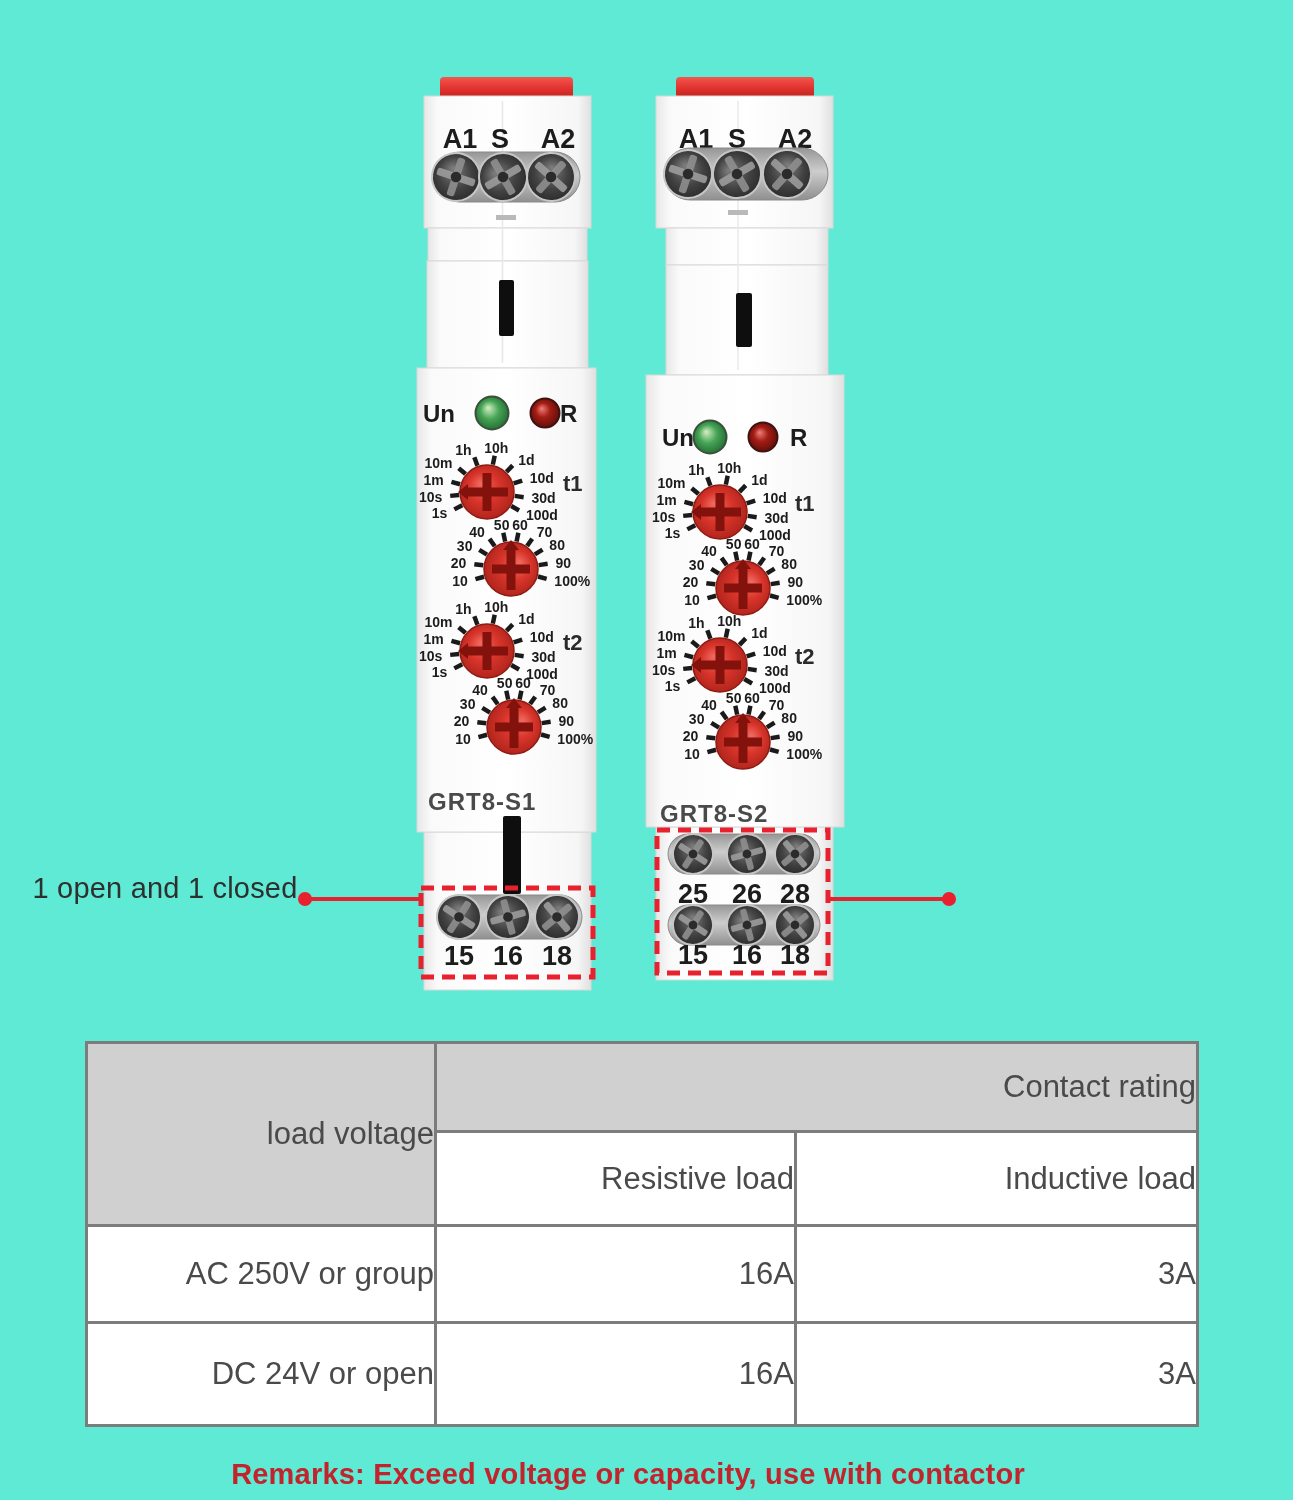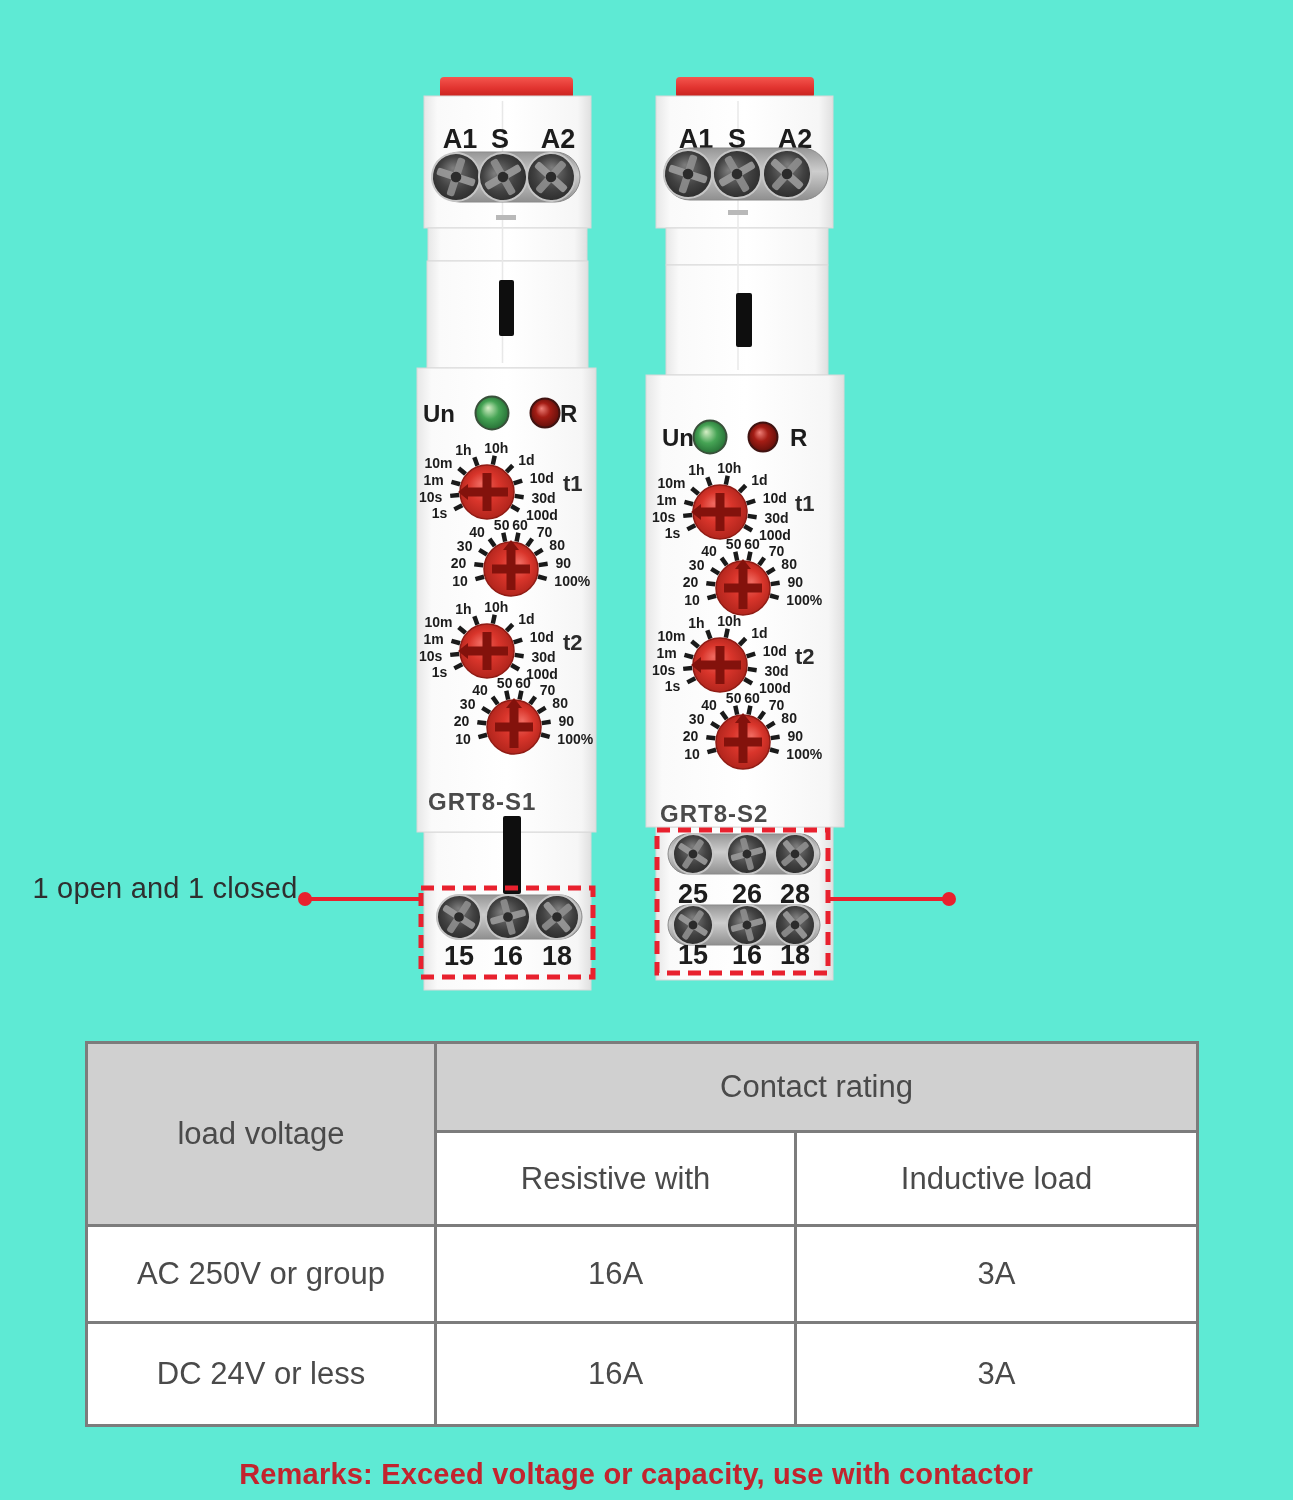--- a/index.html
+++ b/index.html
@@ -21,26 +21,26 @@
   .cdot {
     position:absolute; width:14px; height:14px; border-radius:50%;
     background:var(--accent,#e8212e);
   }
   table.spec {
     position:absolute; left:85px; top:1041px;
     border-collapse:collapse; table-layout:fixed;
   }
   table.spec td {
     border:3px solid var(--table-border,#7c7c7c);
-    text-align:center; vertical-align:middle;
+    text-align:right; vertical-align:middle;
     font-size:31px; color:#4a4a4a; background:#fff;
   }
   table.spec td.gray { background:var(--table-header-bg,#d0d0d0); }
   .remarks {
-    position:absolute; left:8px; top:1458px; width:1256px;
+    position:absolute; left:0; top:1458px; width:1256px;
     text-align:center; font-size:29px; font-weight:bold;
     color:var(--remarks,#c2242e); letter-spacing:0.2px;
   }
 </style>
 </head>
 <body>
 
 <div class="stage">
 
   <svg id="device-0" class="dev" style="left:395px; top:60px;" width="215" height="945" viewBox="0 0 215 945">
@@ -495,30 +495,30 @@
       <col style="width:349px">
         <col style="width:360px">
         <col style="width:402px">
     </colgroup>
     <tbody>
         <tr style="height:89px">
       <td class="gray" rowspan="2">load voltage</td>
       <td class="gray" colspan="2">Contact rating</td>
     </tr>
     <tr style="height:94px">
-      <td>Resistive with</td>
+      <td>Resistive load</td>
       <td>Inductive load</td>
     </tr>
     <tr style="height:97px">
       <td>AC 250V or group</td>
       <td>16A</td>
       <td>3A</td>
     </tr>
     <tr style="height:103px">
-      <td>DC 24V or less</td>
+      <td>DC 24V or open</td>
       <td>16A</td>
       <td>3A</td>
     </tr>
   </tbody>
     </table>
 
   <div class="remarks">Remarks: Exceed voltage or capacity, use with contactor</div>
 
 </div>
 

